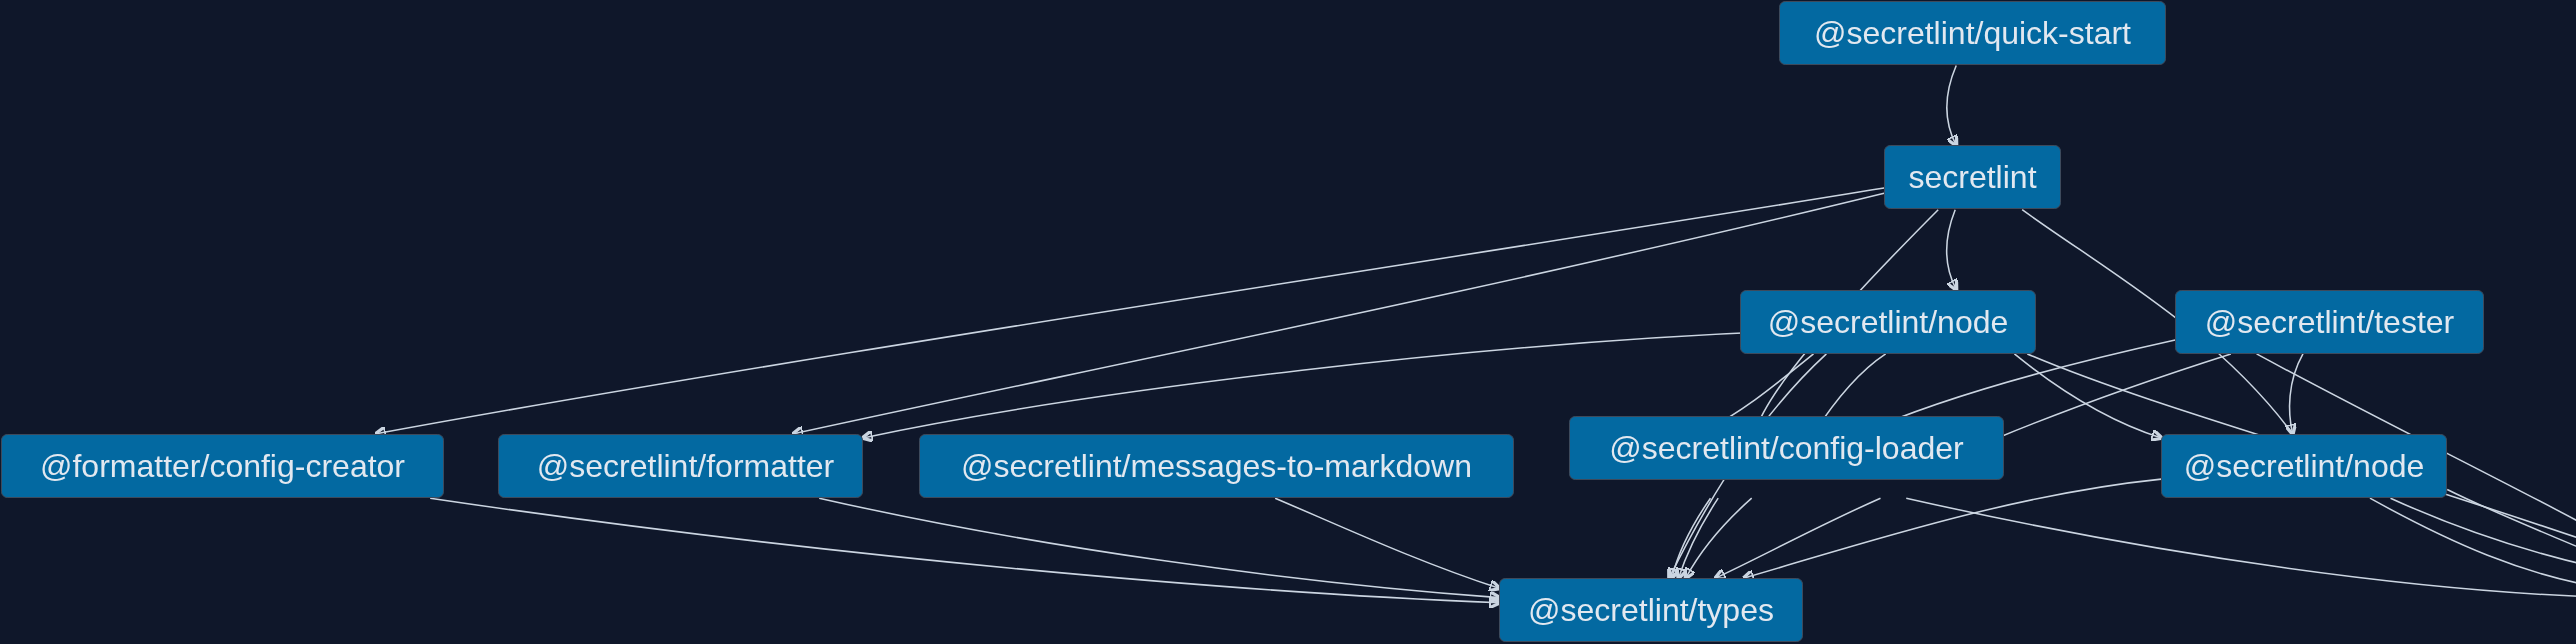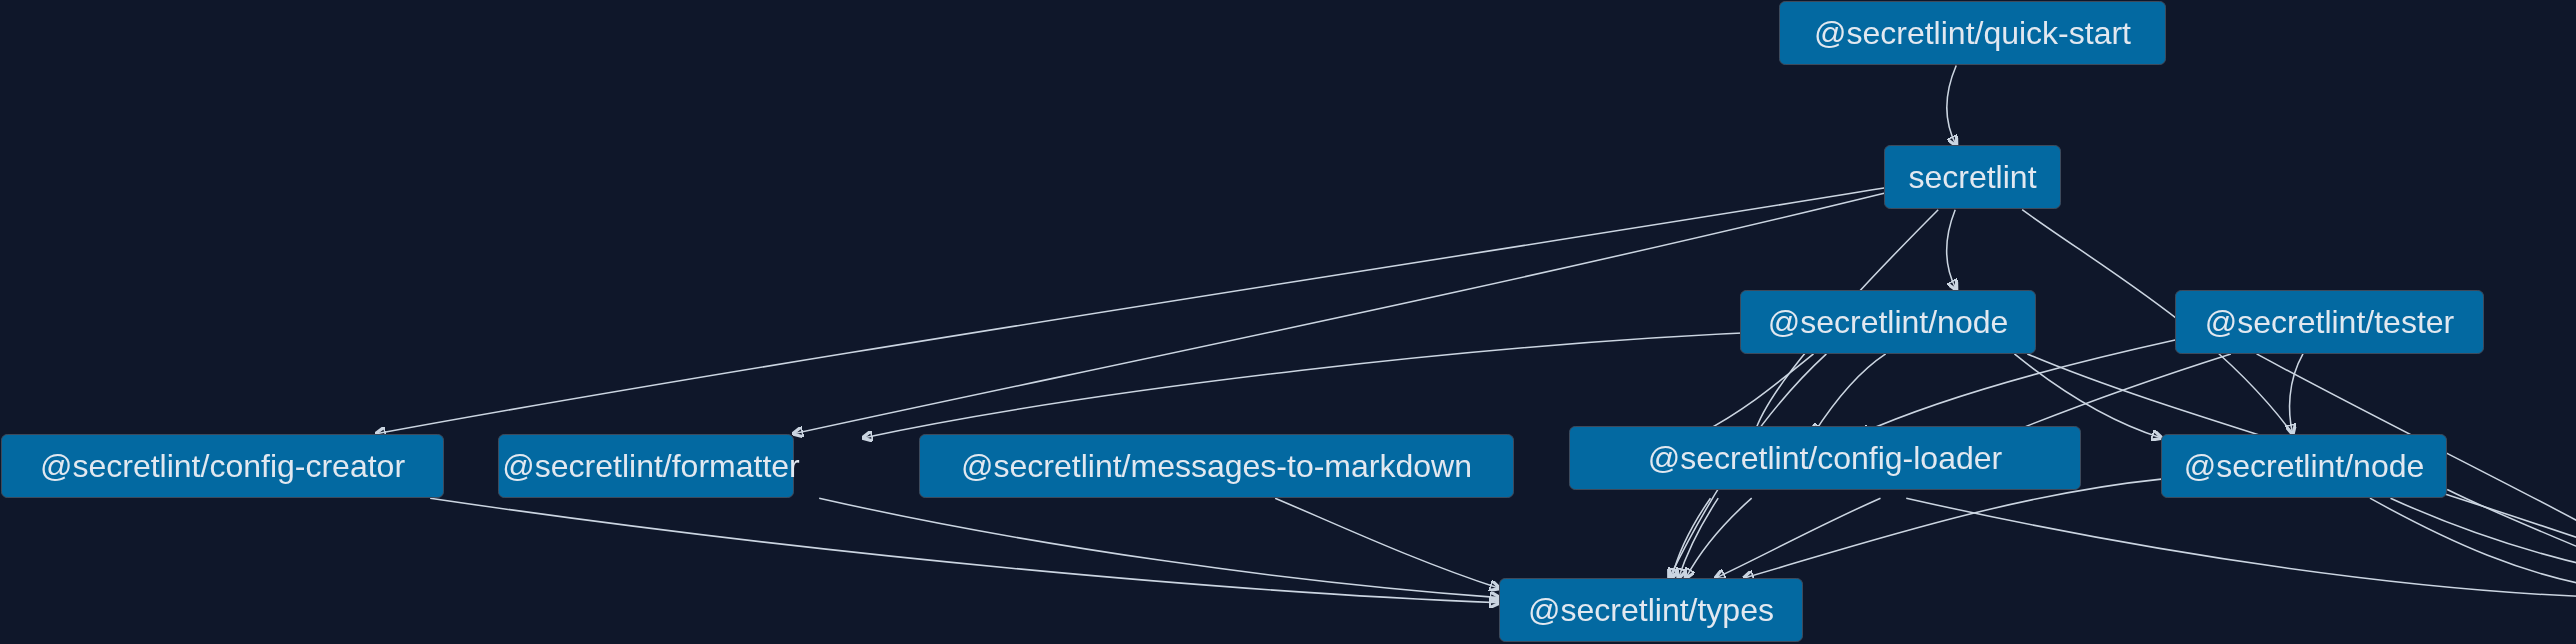--- a/index.html
+++ b/index.html
@@ -84,19 +84,19 @@
 
   <path d="M4600,967 C4750,1050 4900,1120 5077,1145" marker-end="url(#arrow)"></path>
   <path d="M4640,967 C4800,1040 4960,1090 5140,1122" marker-end="url(#arrow)"></path>
   <path d="M4750,950 C4850,1000 5000,1060 5150,1122"></path>
 </svg>
 
 <div class="node" style="left:1779px; top:1px; width:387px;">@secretlint/quick-start</div>
 <div class="node" style="left:1884px; top:145px; width:177px;">secretlint</div>
 <div class="node" style="left:1740px; top:290px; width:296px;">@secretlint/node</div>
 <div class="node" style="left:2175px; top:290px; width:309px;">@secretlint/tester</div>
-<div class="node" style="left:1px; top:434px; width:443px;">@secretlint/config-creator</div>
-<div class="node" style="left:498px; top:434px; width:296px;padding-left:10px;">@secretlint/formatter</div>
+<div class="node" style="left:1px; top:434px; width:443px;">@formatter/config-creator</div>
+<div class="node" style="left:498px; top:434px; width:365px;padding-left:10px;">@secretlint/formatter</div>
 <div class="node" style="left:919px; top:434px; width:595px;">@secretlint/messages-to-markdown</div>
-<div class="node" style="left:1569px; top:426px; width:512px;">@secretlint/config-loader</div>
+<div class="node" style="left:1569px; top:416px; width:435px;">@secretlint/config-loader</div>
 <div class="node" style="left:2161px; top:434px; width:286px;">@secretlint/node</div>
 <div class="node" style="left:1499px; top:578px; width:304px;">@secretlint/types</div>
 
 
 </body></html>

